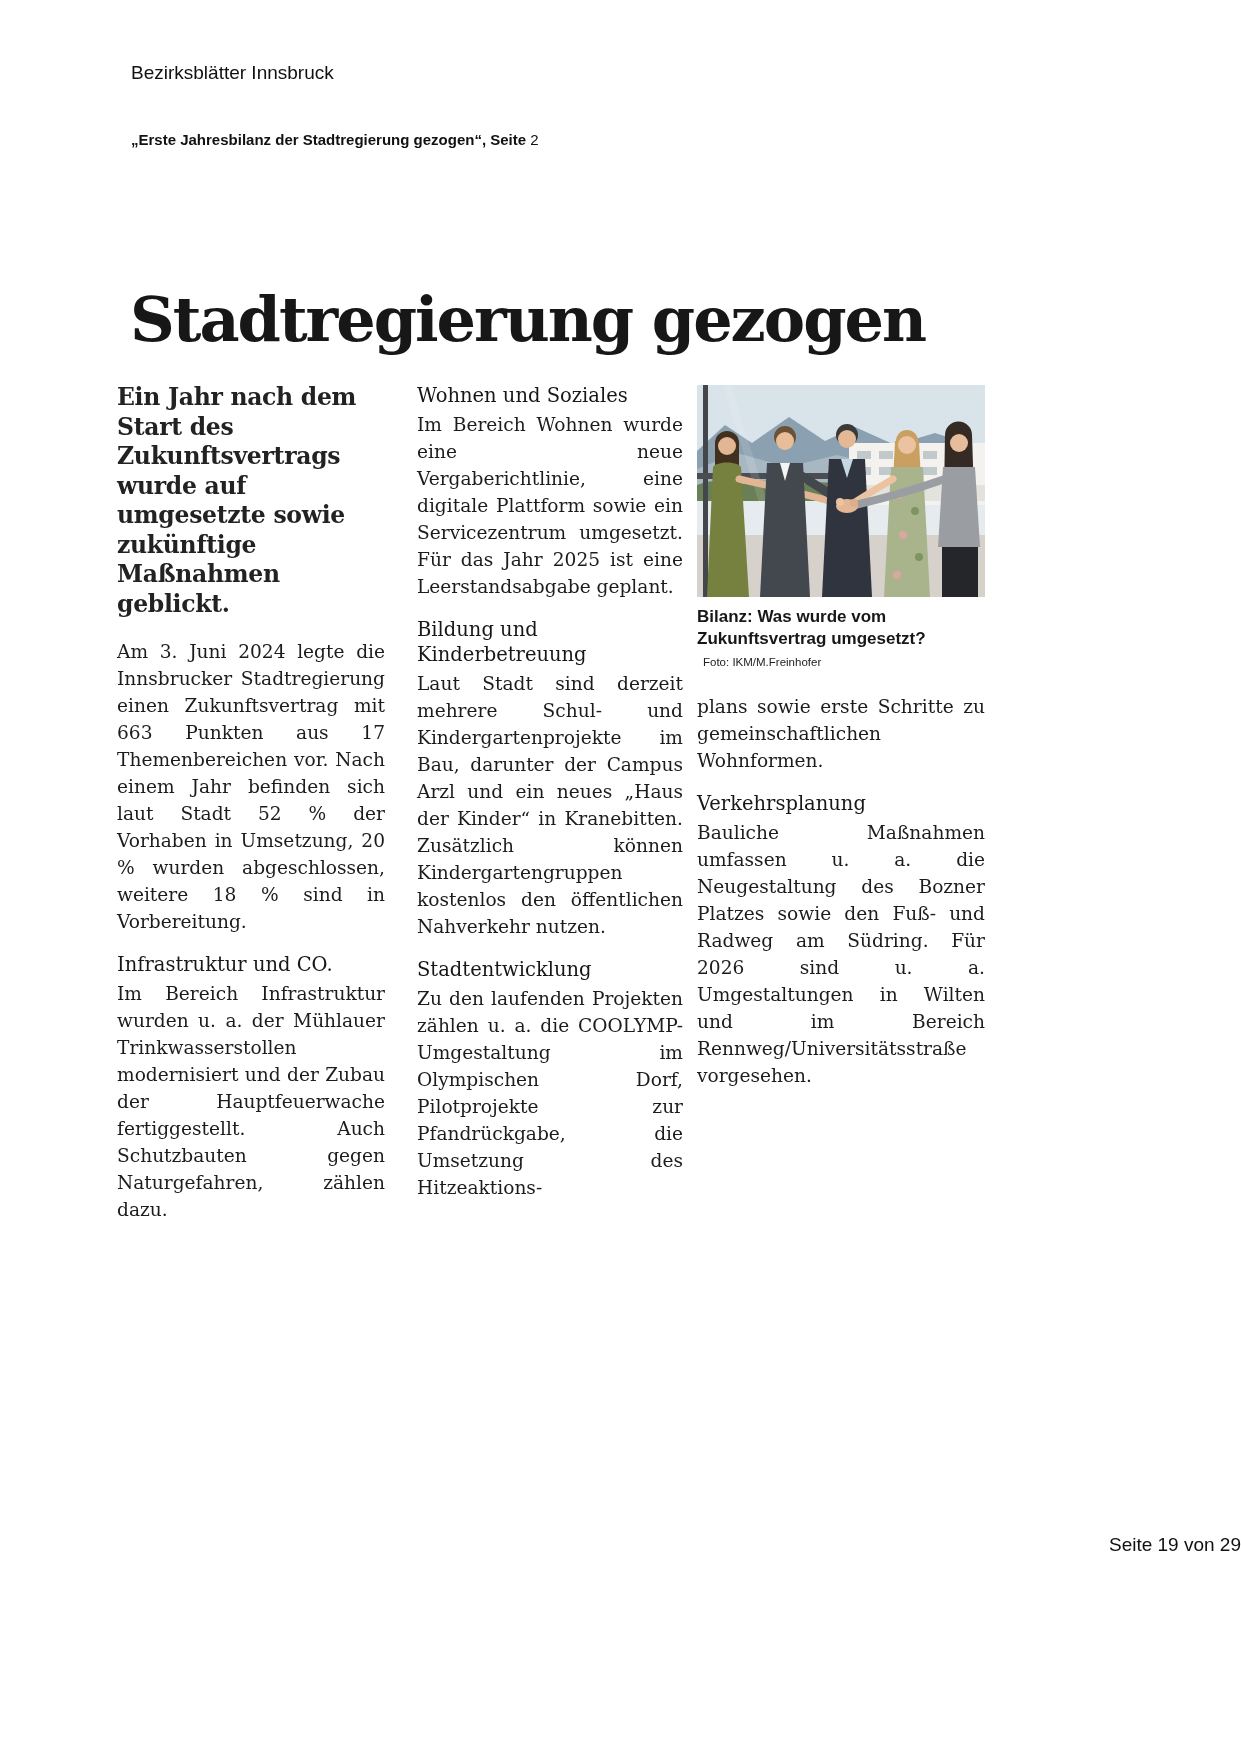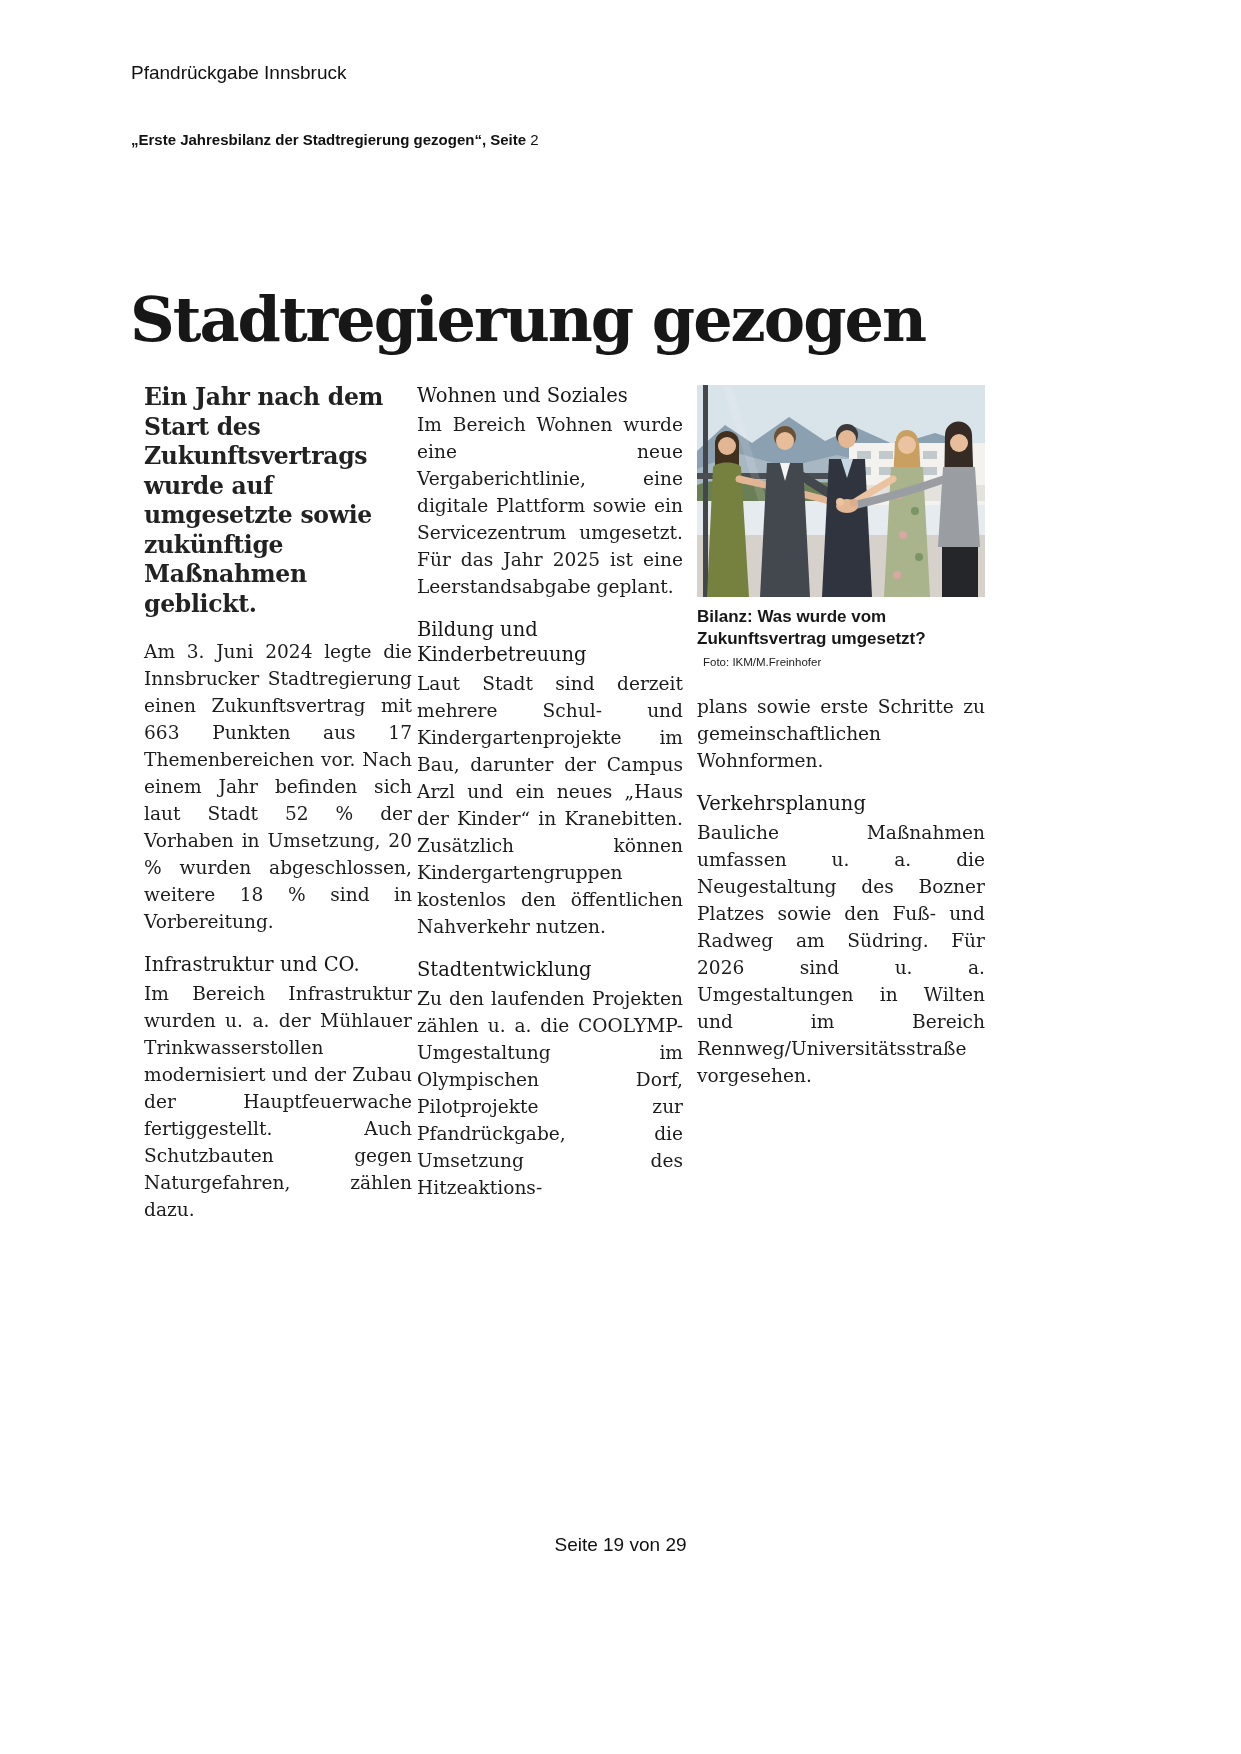--- a/index.html
+++ b/index.html
@@ -26,21 +26,21 @@
   .refline .ref-page { font-weight:normal; }
   .headline {
     position:absolute; left:130px; top:206px; width:900px;
     font-family:"DejaVu Serif", serif;
     font-weight:bold;
     font-size:62px; line-height:76px;
     letter-spacing:-2px;
     color:#171717;
   }
   .col { position:absolute; top:383px; }
-  .col1 { left:144px; width:268px; }
+  .col1 { left:117px; width:268px; }
   .col2 { left:417px; width:266px; }
   .col3 { left:697px; width:288px; top:385px; }
   .lede {
     font-size:23.5px; line-height:29.5px;
     font-weight:bold; letter-spacing:-0.3px;
     color:#222;
     margin-bottom:19px;
   }
   .body-p {
     font-size:18.6px; line-height:27px;
@@ -68,31 +68,31 @@
     margin-bottom:20px;
   }
   .credit {
     font-family:"Liberation Sans", sans-serif;
     font-size:11.5px; font-weight:normal;
     color:#222; margin-left:6px;
     white-space:nowrap;
   }
   .footer {
     position:absolute; left:0; top:1534px; width:100%;
-    text-align:center;
+    text-align:right;
     font-family:"Liberation Sans", sans-serif;
     font-size:19px; color:#111;
   }
 </style>
 </head>
 <body>
 
 <div class="page">
 
-  <div class="publication">Pfandrückgabe Innsbruck</div>
+  <div class="publication">Bezirksblätter Innsbruck</div>
 
   <div class="refline"><span class="ref-bold">„Erste Jahresbilanz der Stadtregierung gezogen“, Seite </span><span class="ref-page">2</span></div>
 
   <h1 class="headline"><br><span>Stadtregierung gezogen</span></h1>
 
   <div class="col col1">
     <div class="lede">Ein Jahr nach dem Start des Zukunftsvertrags wurde auf umgesetzte sowie zukünftige Maßnahmen geblickt.</div>
     <p class="body-p">Am 3. Juni 2024 legte die Innsbrucker Stadtregierung einen Zukunftsvertrag mit 663 Punkten aus 17 Themenbereichen vor. Nach einem Jahr befinden sich laut Stadt 52 % der Vorhaben in Umsetzung, 20 % wurden abgeschlossen, weitere 18 % sind in Vorbereitung.</p>
     <div class="sec-h">Infrastruktur und CO.</div>
     <p class="body-p">Im Bereich Infrastruktur wurden u. a. der Mühlauer Trinkwasserstollen modernisiert und der Zubau der Hauptfeuerwache fertiggestellt. Auch Schutzbauten gegen Naturgefahren, zählen dazu.</p>

